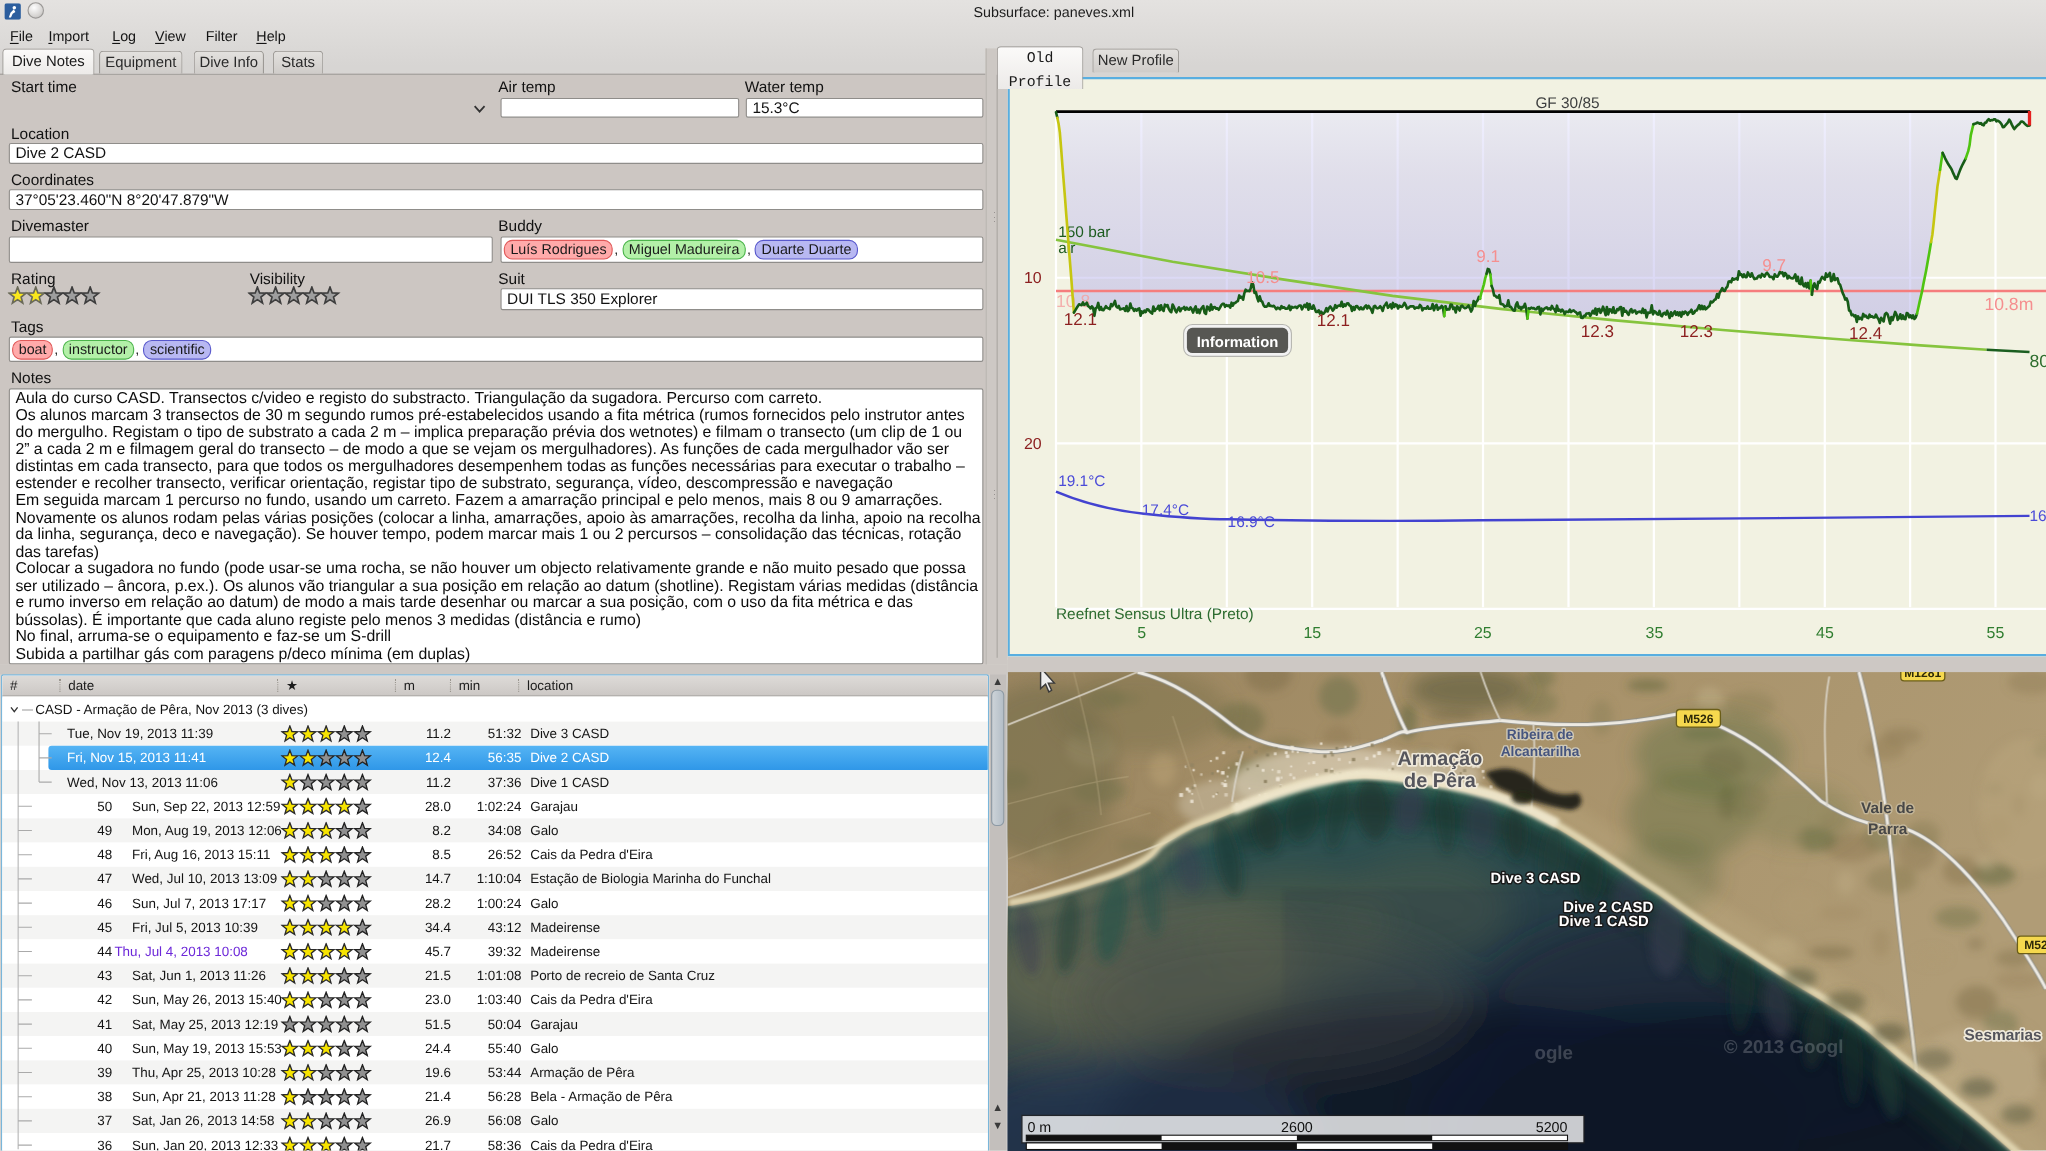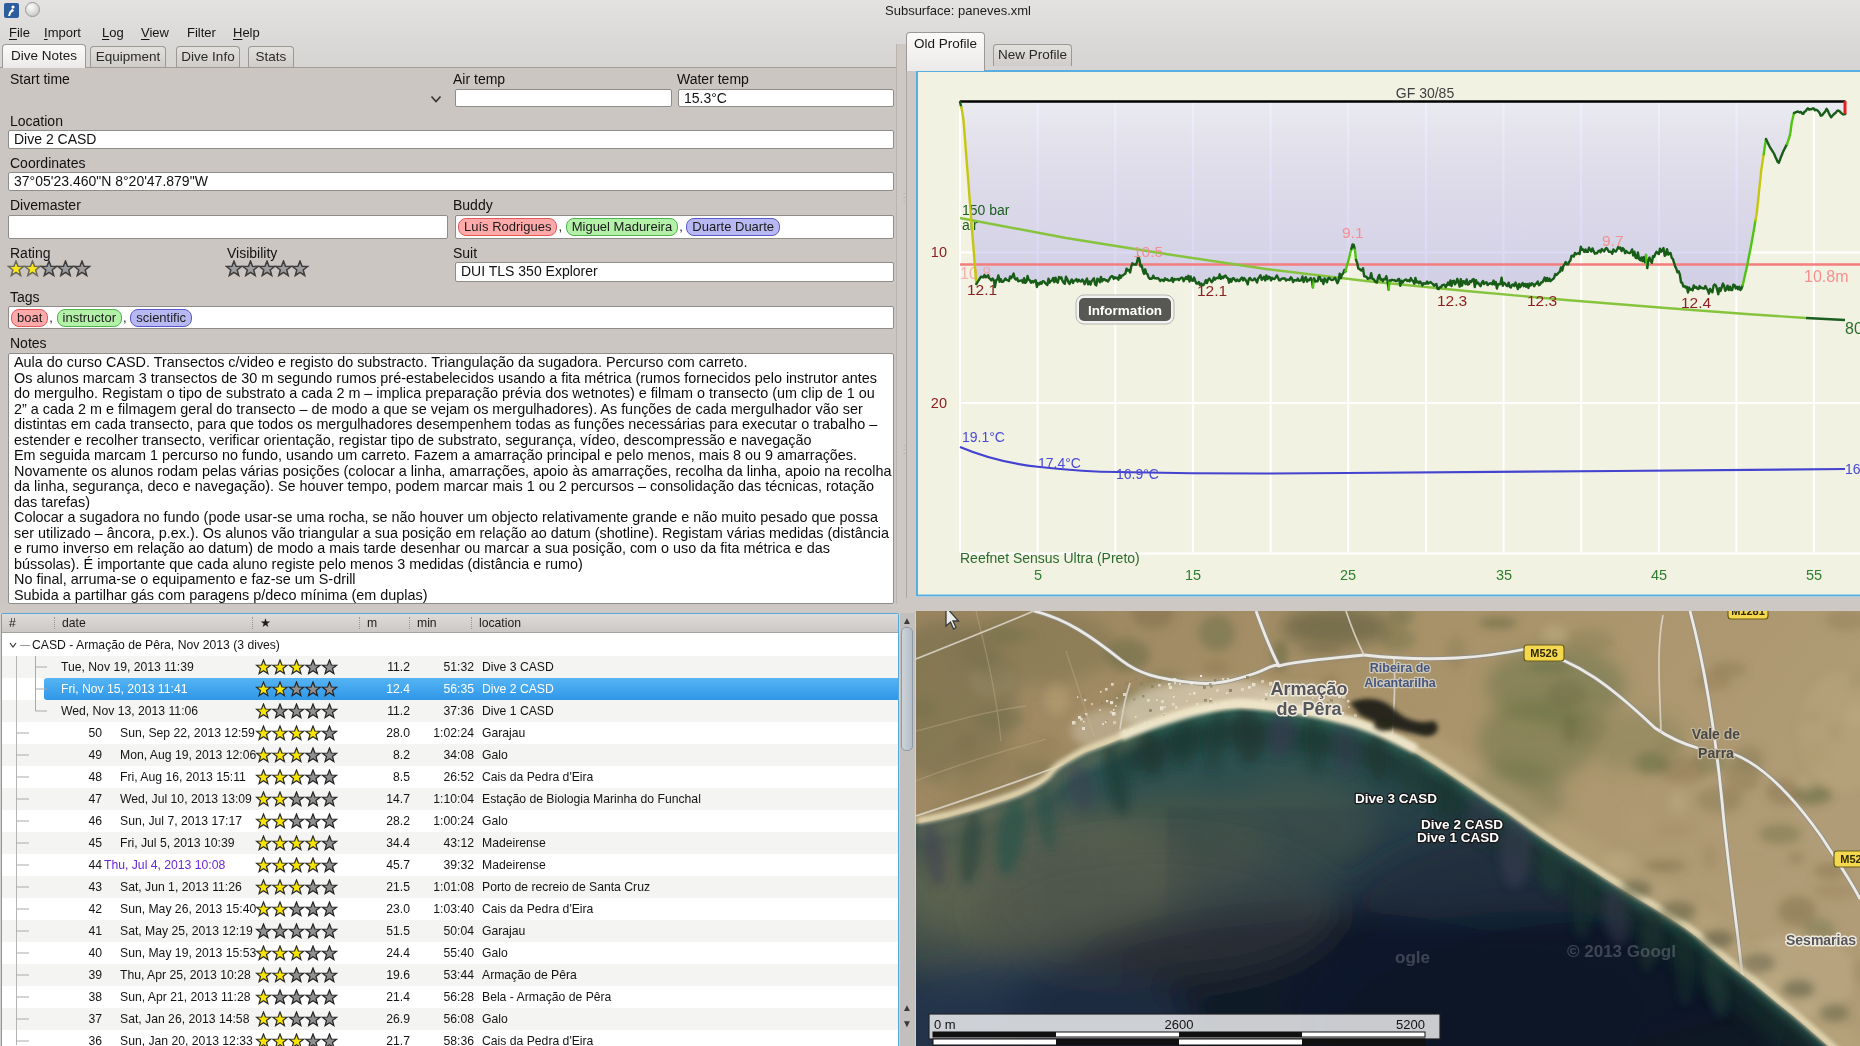--- a/index.html
+++ b/index.html
@@ -61,21 +61,21 @@
         <circle cx="9" cy="4" r="1.6" fill="#fff"></circle>
         <path d="M8.5 5.5 L5.5 8.5 L4 13 L6 13 L7.5 9.5 L10 8 Z" fill="#fff"></path>
       </svg>
 <div class="abs" style="left:25px;top:2px;width:15px;height:15px;border-radius:50%;background:radial-gradient(circle at 5px 4px,#fdfdfd,#d8d6d4 60%,#b8b6b4);border:1px solid #9a9896;"></div>
 <div id="title" style="text-align:left;padding-left:885px">Subsurface: paneves.xml</div>
 </div>
 <div class="tab on" style="left:2px;width:84px">Dive Notes</div>
 <div class="tab off" style="left:90px;width:76px">Equipment</div>
 <div class="tab off" style="left:176px;width:64px">Dive Info</div>
 <div class="tab off" style="left:248px;width:46px">Stats</div>
-<div class="tab on" style="left:906px;width:79px;top:32px;height:39px;">Old Profile</div>
+<div class="tab on" style="left:906px;width:79px;top:42px;height:39px;font-family:Liberation Mono, monospace;">Old Profile</div>
 <div class="tab off" style="left:993px;width:79px;top:44px;height:22px;">New Profile</div>
 <div id="form"></div>
 <div class="lbl" style="left:10px;top:71px">Start time</div>
 <div class="lbl" style="left:453px;top:71px">Air temp</div>
 <div class="lbl" style="left:677px;top:71px">Water temp</div>
 <svg class="abs" style="left:430px;top:95px" width="12" height="8">
       <path d="M1.5 1.5 L6 6.5 L10.5 1.5" stroke="#333" stroke-width="1.6" fill="none"></path>
     </svg>
 <div class="fld" style="left:455px;top:89px;width:217px;height:18px"></div>
 <div class="fld" style="left:678px;top:89px;width:216px;height:18px">15.3°C</div>

